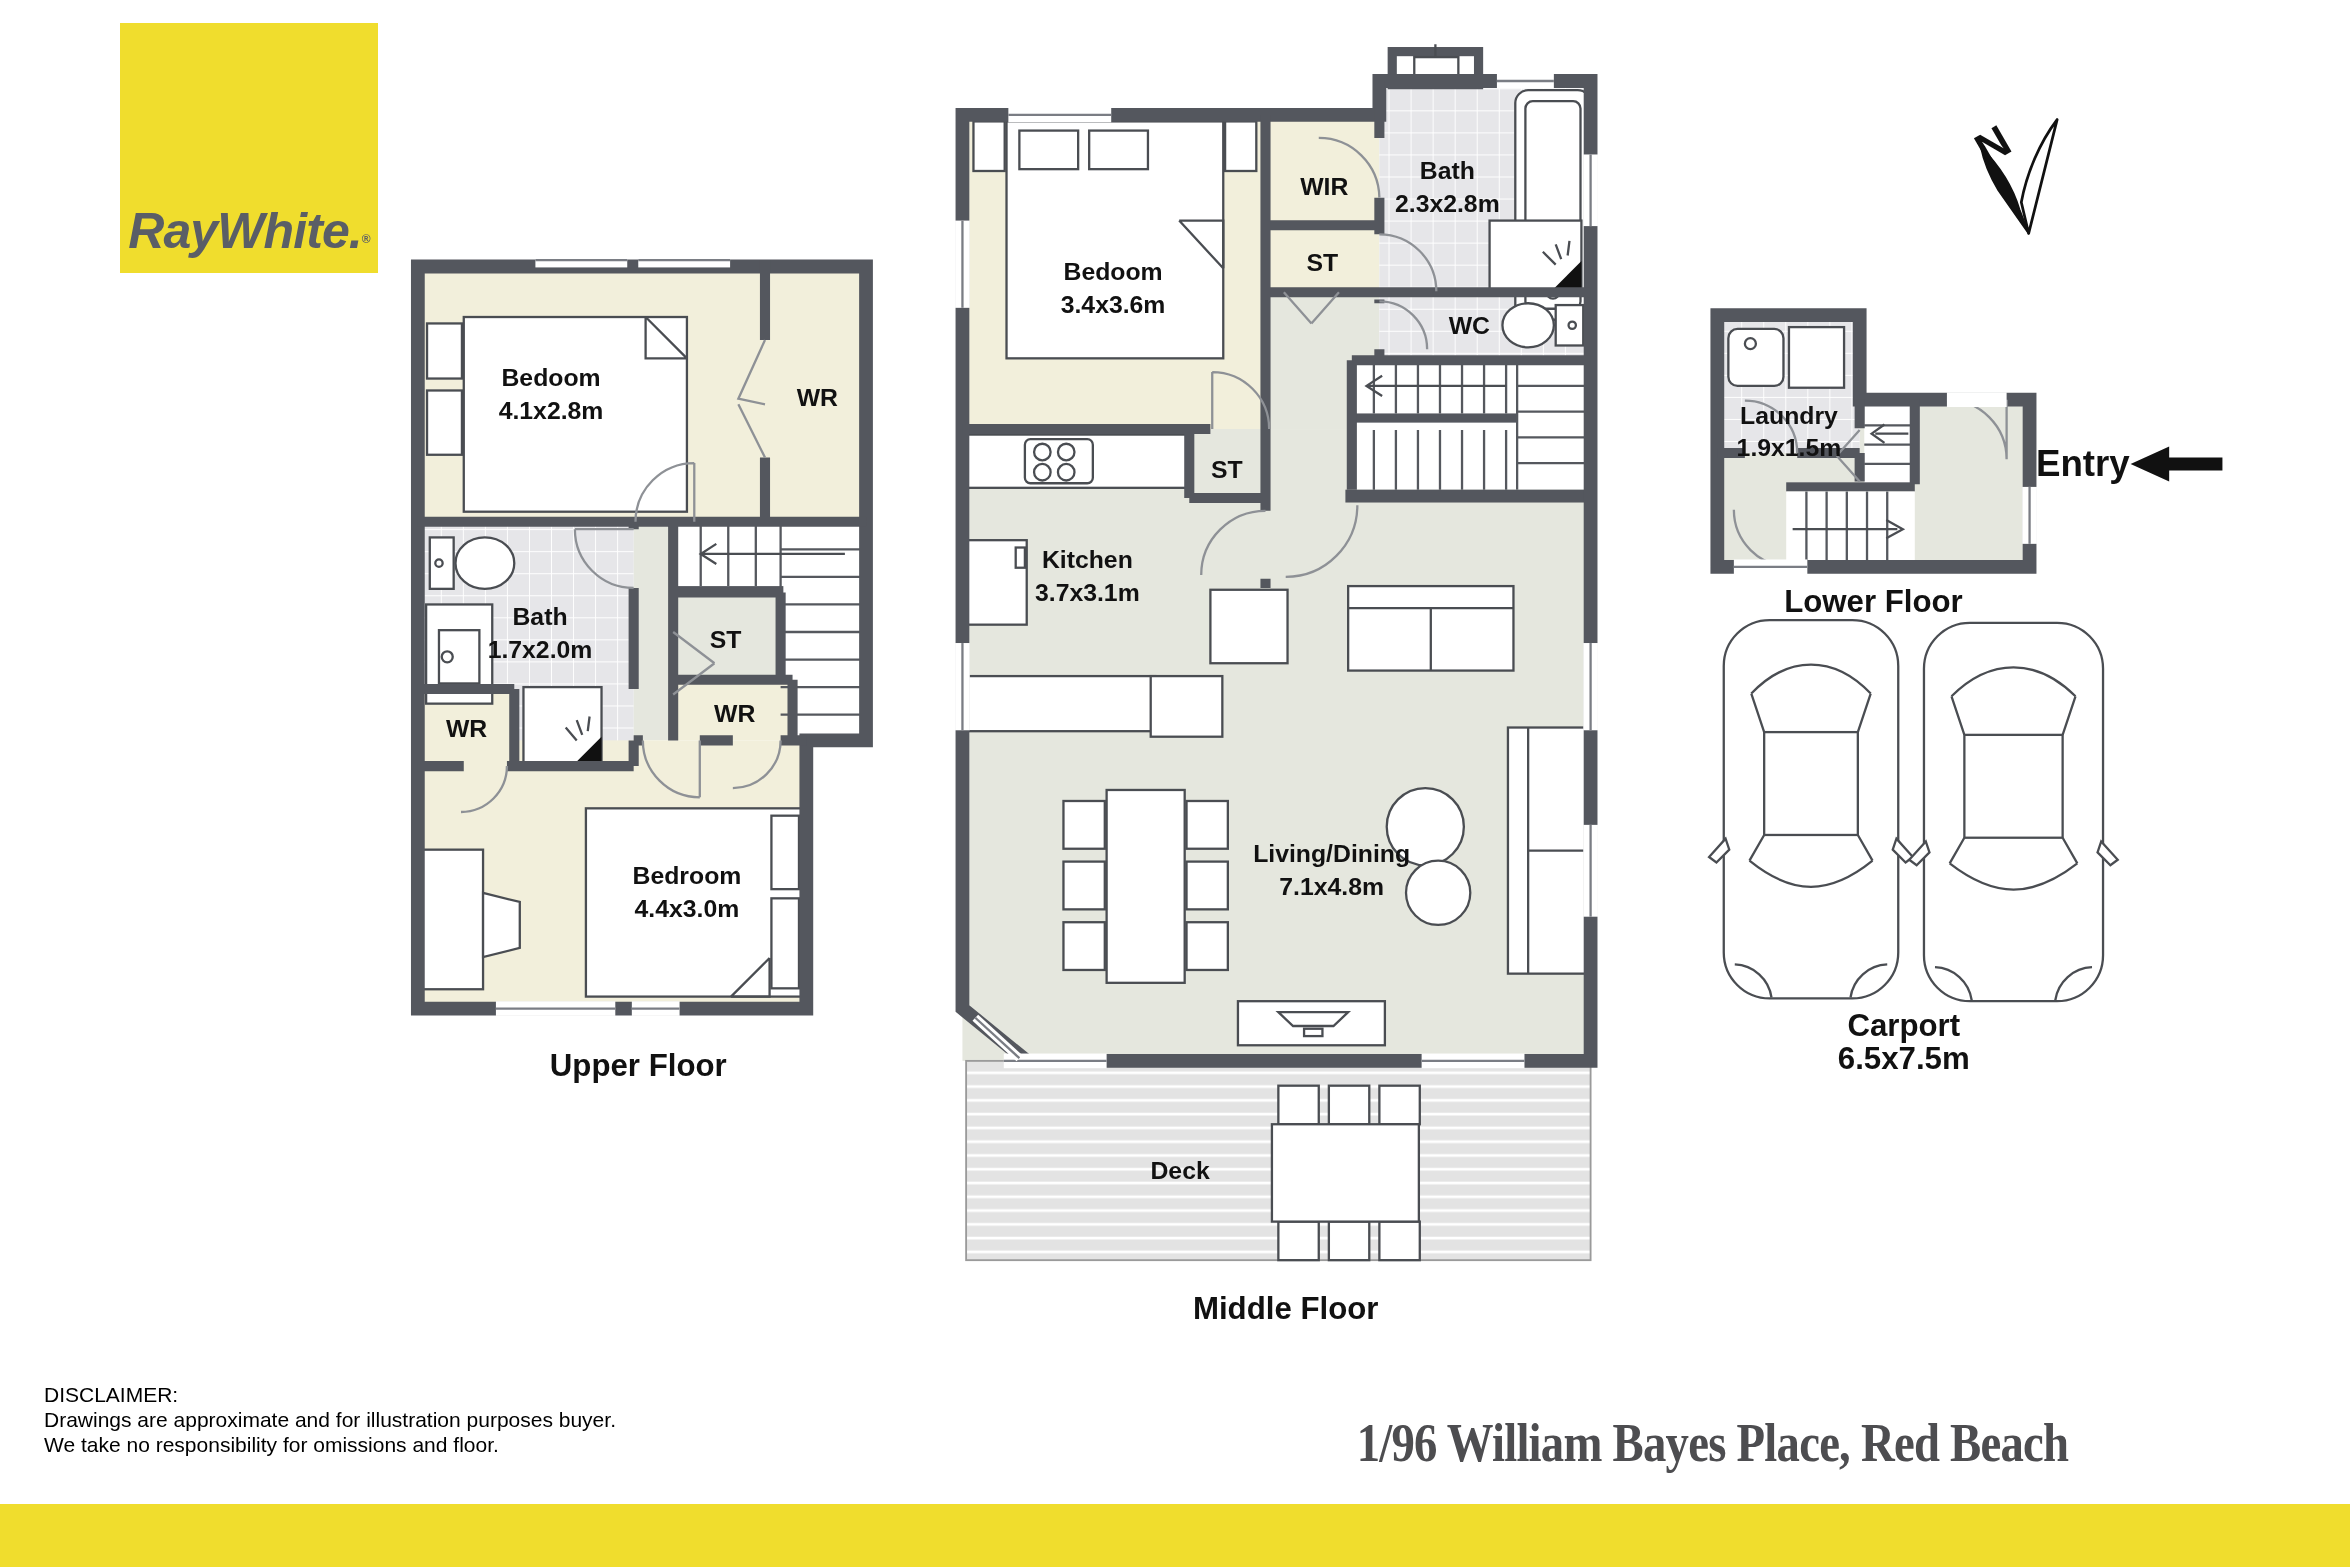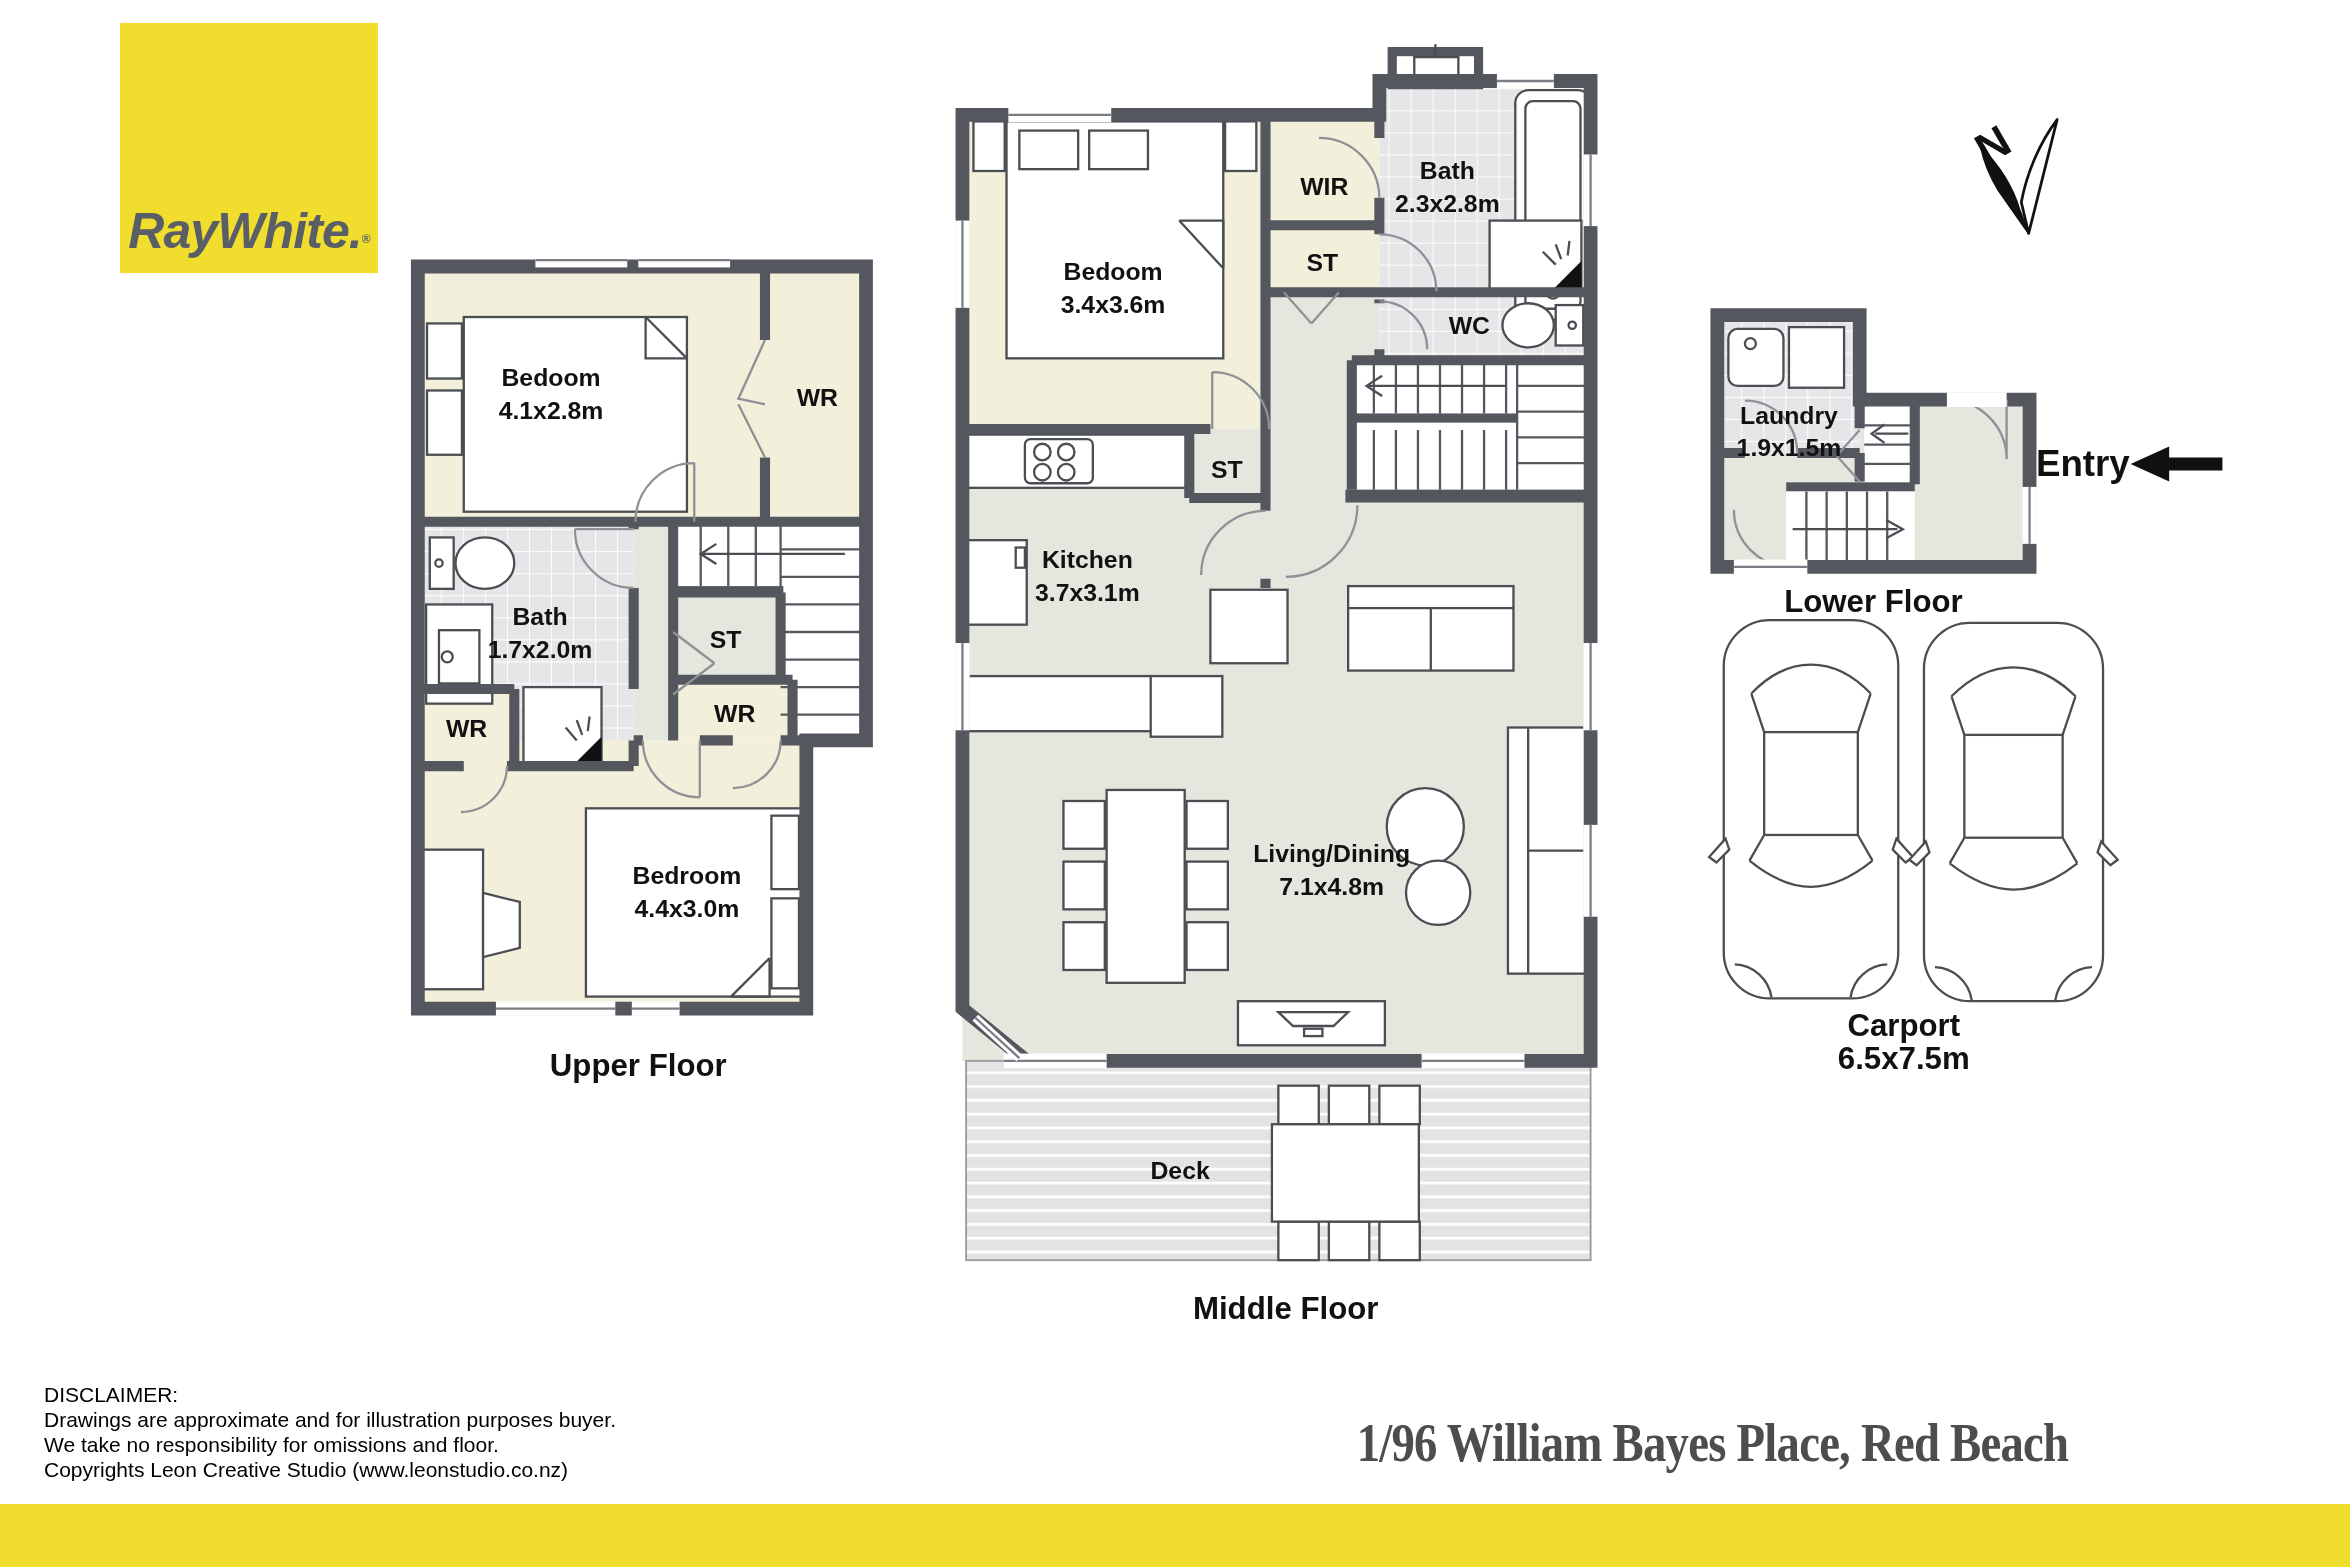--- a/index.html
+++ b/index.html
@@ -374,20 +374,19 @@
       </g>
       <text class="cap" x="2073" y="1128">Carport</text>
       <text class="cap" x="2073" y="1164">6.5x7.5m</text>
     </g>
   </svg>
 
   <div id="disclaimer">
     <div>DISCLAIMER:</div>
     <div>Drawings are approximate and for illustration purposes buyer.</div>
     <div>We take no responsibility for omissions and floor.</div>
-    <div>Copyrights Leon Creative Studio (www.leonstudio.co.nz)</div>
   </div>
 
   <div id="address">1/96 William Bayes Place, Red Beach</div>
 
   <div id="bottombar"></div>
 </div>
 
 
 </body></html>

